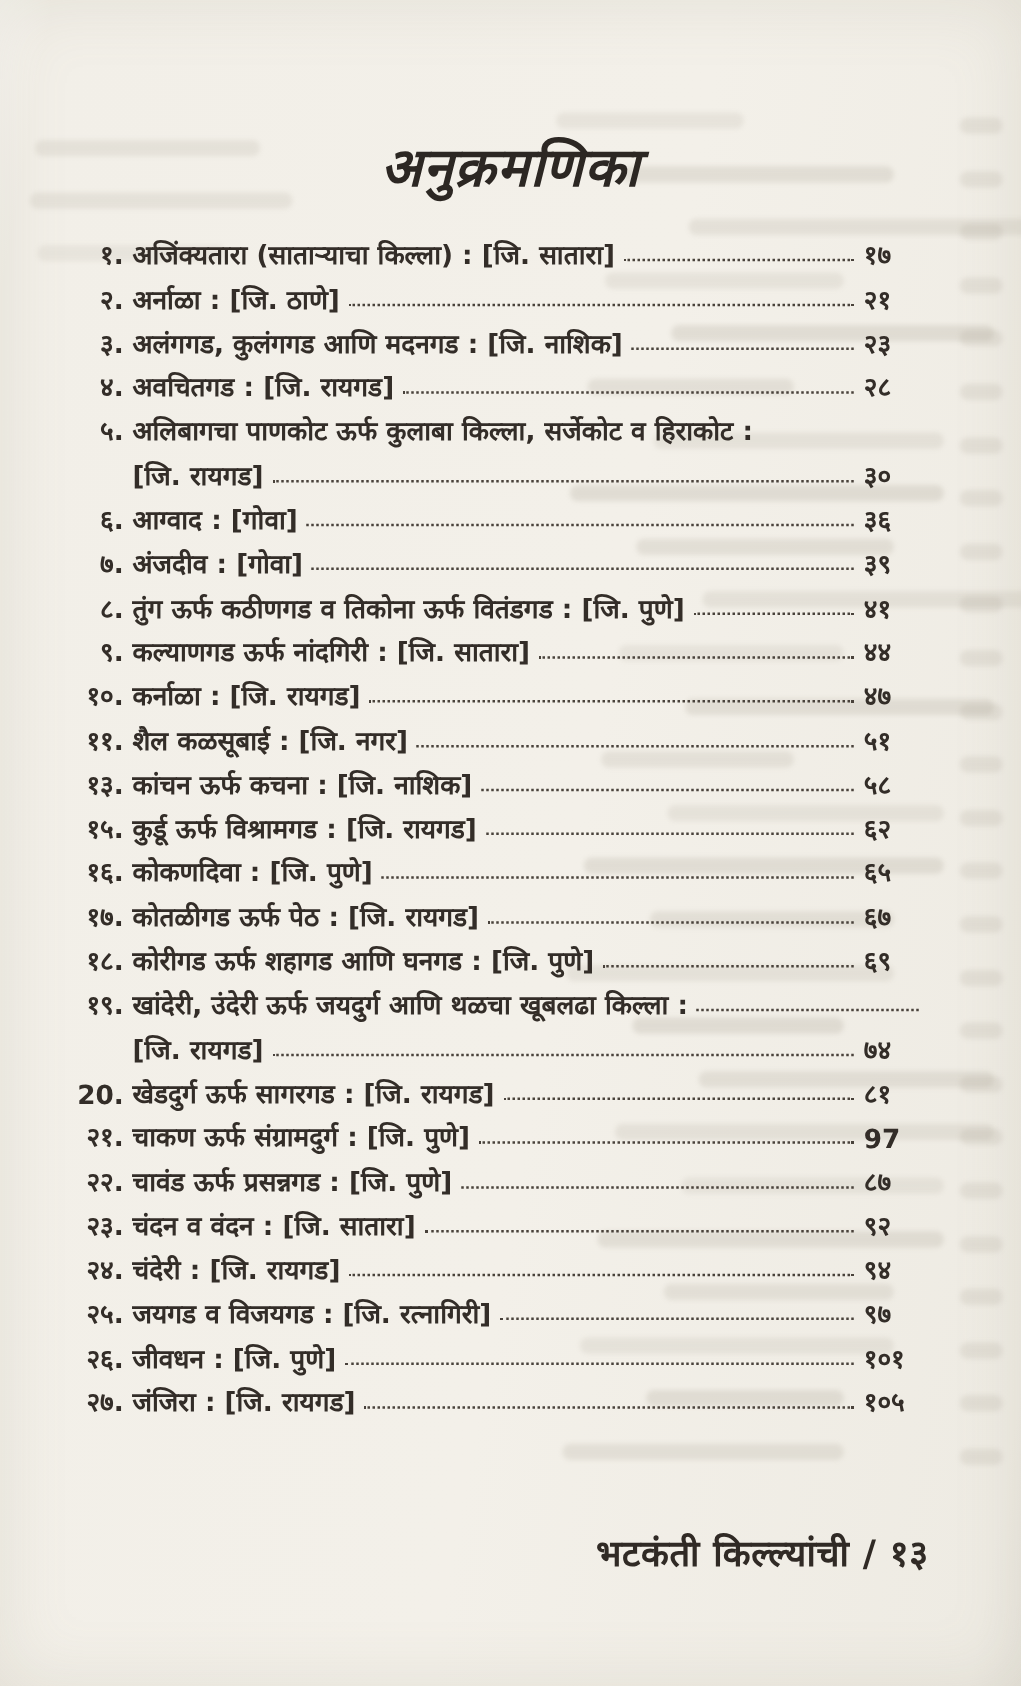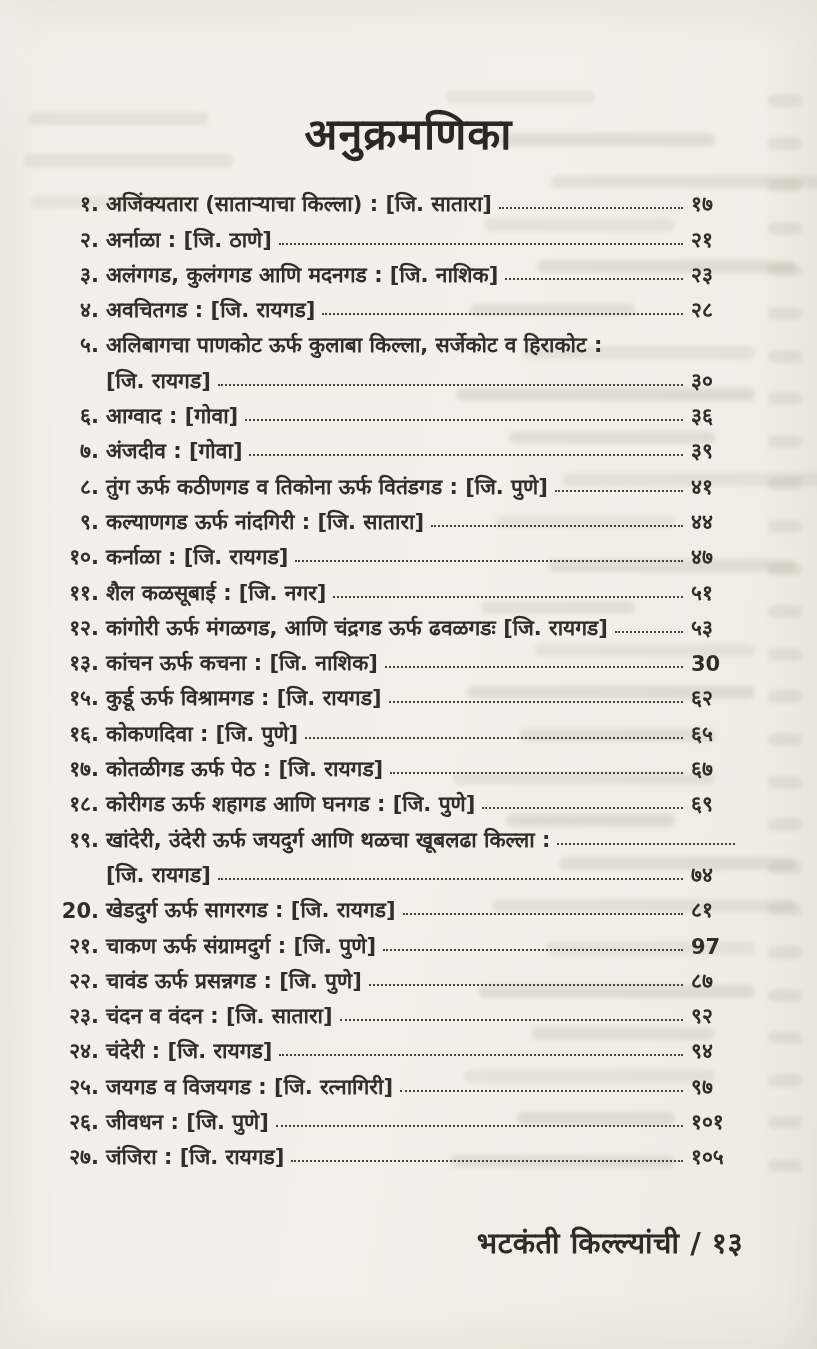--- a/index.html
+++ b/index.html
@@ -18,21 +18,21 @@
   .ghosts i{
     position:absolute;height:13px;border-radius:6px;
     background:#aba496;opacity:.26;filter:blur(2.2px);
   }
   .title{
     margin:103px 0 0;
     text-align:center;
     font-size:43px;font-weight:700;
     letter-spacing:1px;
     color:#2c2723;
-    position:relative;z-index:2;
+    position:relative;z-index:2;font-style:italic;
   }
   .toc{
     position:relative;z-index:2;
     margin-top:20px;
     padding:0 74px 0 58px;
   }
   .line{display:flex;align-items:flex-end;height:35.3px;}
   .num{flex:0 0 48px;text-align:right;padding-right:7px;box-sizing:border-box;
        font-size:21px;font-weight:700;white-space:nowrap;}
   .txt{font-size:21px;font-weight:700;white-space:nowrap;}
@@ -176,30 +176,24 @@
         <span class="dots"></span>
         <span class="pg">४७</span>
       </div>
       <div class="line">
         <span class="num">११.</span>
         <span class="txt">शैल कळसूबाई : [जि. नगर]</span>
         <span class="dots"></span>
         <span class="pg">५१</span>
       </div>
       <div class="line">
-        <span class="num">१२.</span>
-        <span class="txt">कांगोरी ऊर्फ मंगळगड, आणि चंद्रगड ऊर्फ ढवळगडः [जि. रायगड]</span>
-        <span class="dots"></span>
-        <span class="pg">५३</span>
-      </div>
-      <div class="line">
         <span class="num">१३.</span>
         <span class="txt">कांचन ऊर्फ कचना : [जि. नाशिक]</span>
         <span class="dots"></span>
-        <span class="pg">30</span>
+        <span class="pg">५८</span>
       </div>
       <div class="line">
         <span class="num">१५.</span>
         <span class="txt">कुर्डू ऊर्फ विश्रामगड : [जि. रायगड]</span>
         <span class="dots"></span>
         <span class="pg">६२</span>
       </div>
       <div class="line">
         <span class="num">१६.</span>
         <span class="txt">कोकणदिवा : [जि. पुणे]</span>

